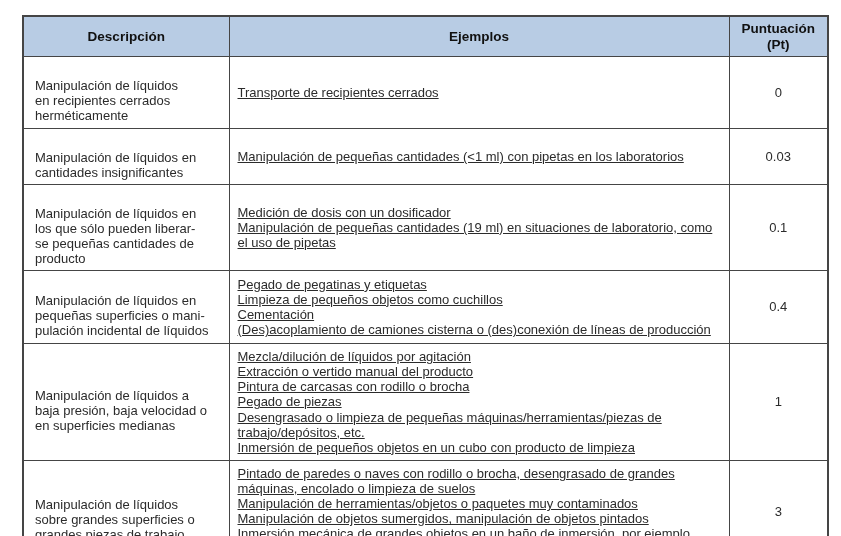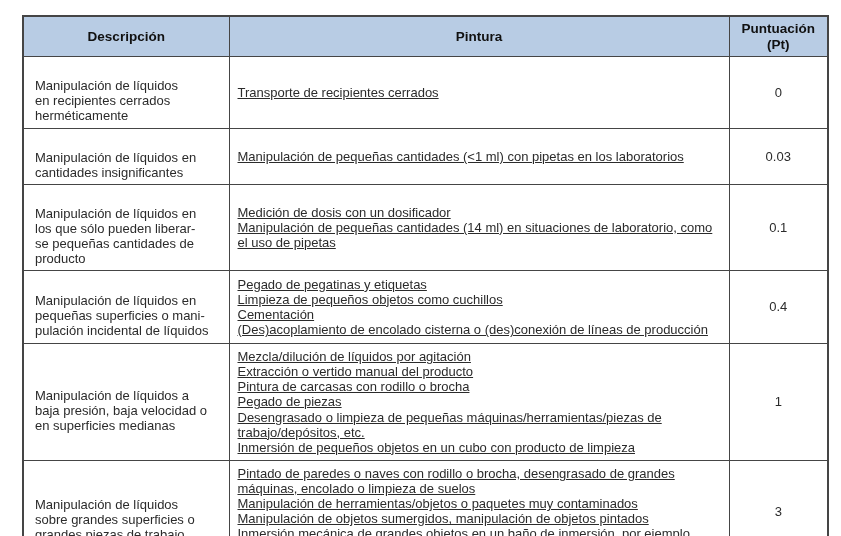--- a/index.html
+++ b/index.html
@@ -70,21 +70,21 @@
 <div class="page">
   <table class="riskgrid">
     <colgroup>
       <col style="width:206px">
       <col style="width:500px">
       <col style="width:99px">
     </colgroup>
     <thead>
       <tr class="hdr">
         <th>Descripción</th>
-        <th>Pintura</th>
+        <th>Ejemplos</th>
         <th>Puntuación
 (Pt)</th>
       </tr>
     </thead>
     <tbody>
       <tr class="r0">
         <td class="desc">Manipulación de líquidos
 en recipientes cerrados
 herméticamente</td>
         <td class="examples">Transporte de recipientes cerrados</td>
@@ -95,31 +95,31 @@
 cantidades insignificantes</td>
         <td class="examples">Manipulación de pequeñas cantidades (&lt;1 ml) con pipetas en los laboratorios</td>
         <td class="score">0.03</td>
       </tr>
       <tr class="r2">
         <td class="desc">Manipulación de líquidos en
 los que sólo pueden liberar-
 se pequeñas cantidades de
 producto</td>
         <td class="examples">Medición de dosis con un dosificador
-Manipulación de pequeñas cantidades (14 ml) en situaciones de laboratorio, como el uso de pipetas</td>
+Manipulación de pequeñas cantidades (19 ml) en situaciones de laboratorio, como el uso de pipetas</td>
         <td class="score">0.1</td>
       </tr>
       <tr class="r3">
         <td class="desc">Manipulación de líquidos en
 pequeñas superficies o mani-
 pulación incidental de líquidos</td>
         <td class="examples">Pegado de pegatinas y etiquetas
 Limpieza de pequeños objetos como cuchillos
 Cementación
-(Des)acoplamiento de encolado cisterna o (des)conexión de líneas de producción</td>
+(Des)acoplamiento de camiones cisterna o (des)conexión de líneas de producción</td>
         <td class="score">0.4</td>
       </tr>
       <tr class="r4">
         <td class="desc">Manipulación de líquidos a
 baja presión, baja velocidad o
 en superficies medianas</td>
         <td class="examples">Mezcla/dilución de líquidos por agitación
 Extracción o vertido manual del producto
 Pintura de carcasas con rodillo o brocha
 Pegado de piezas

